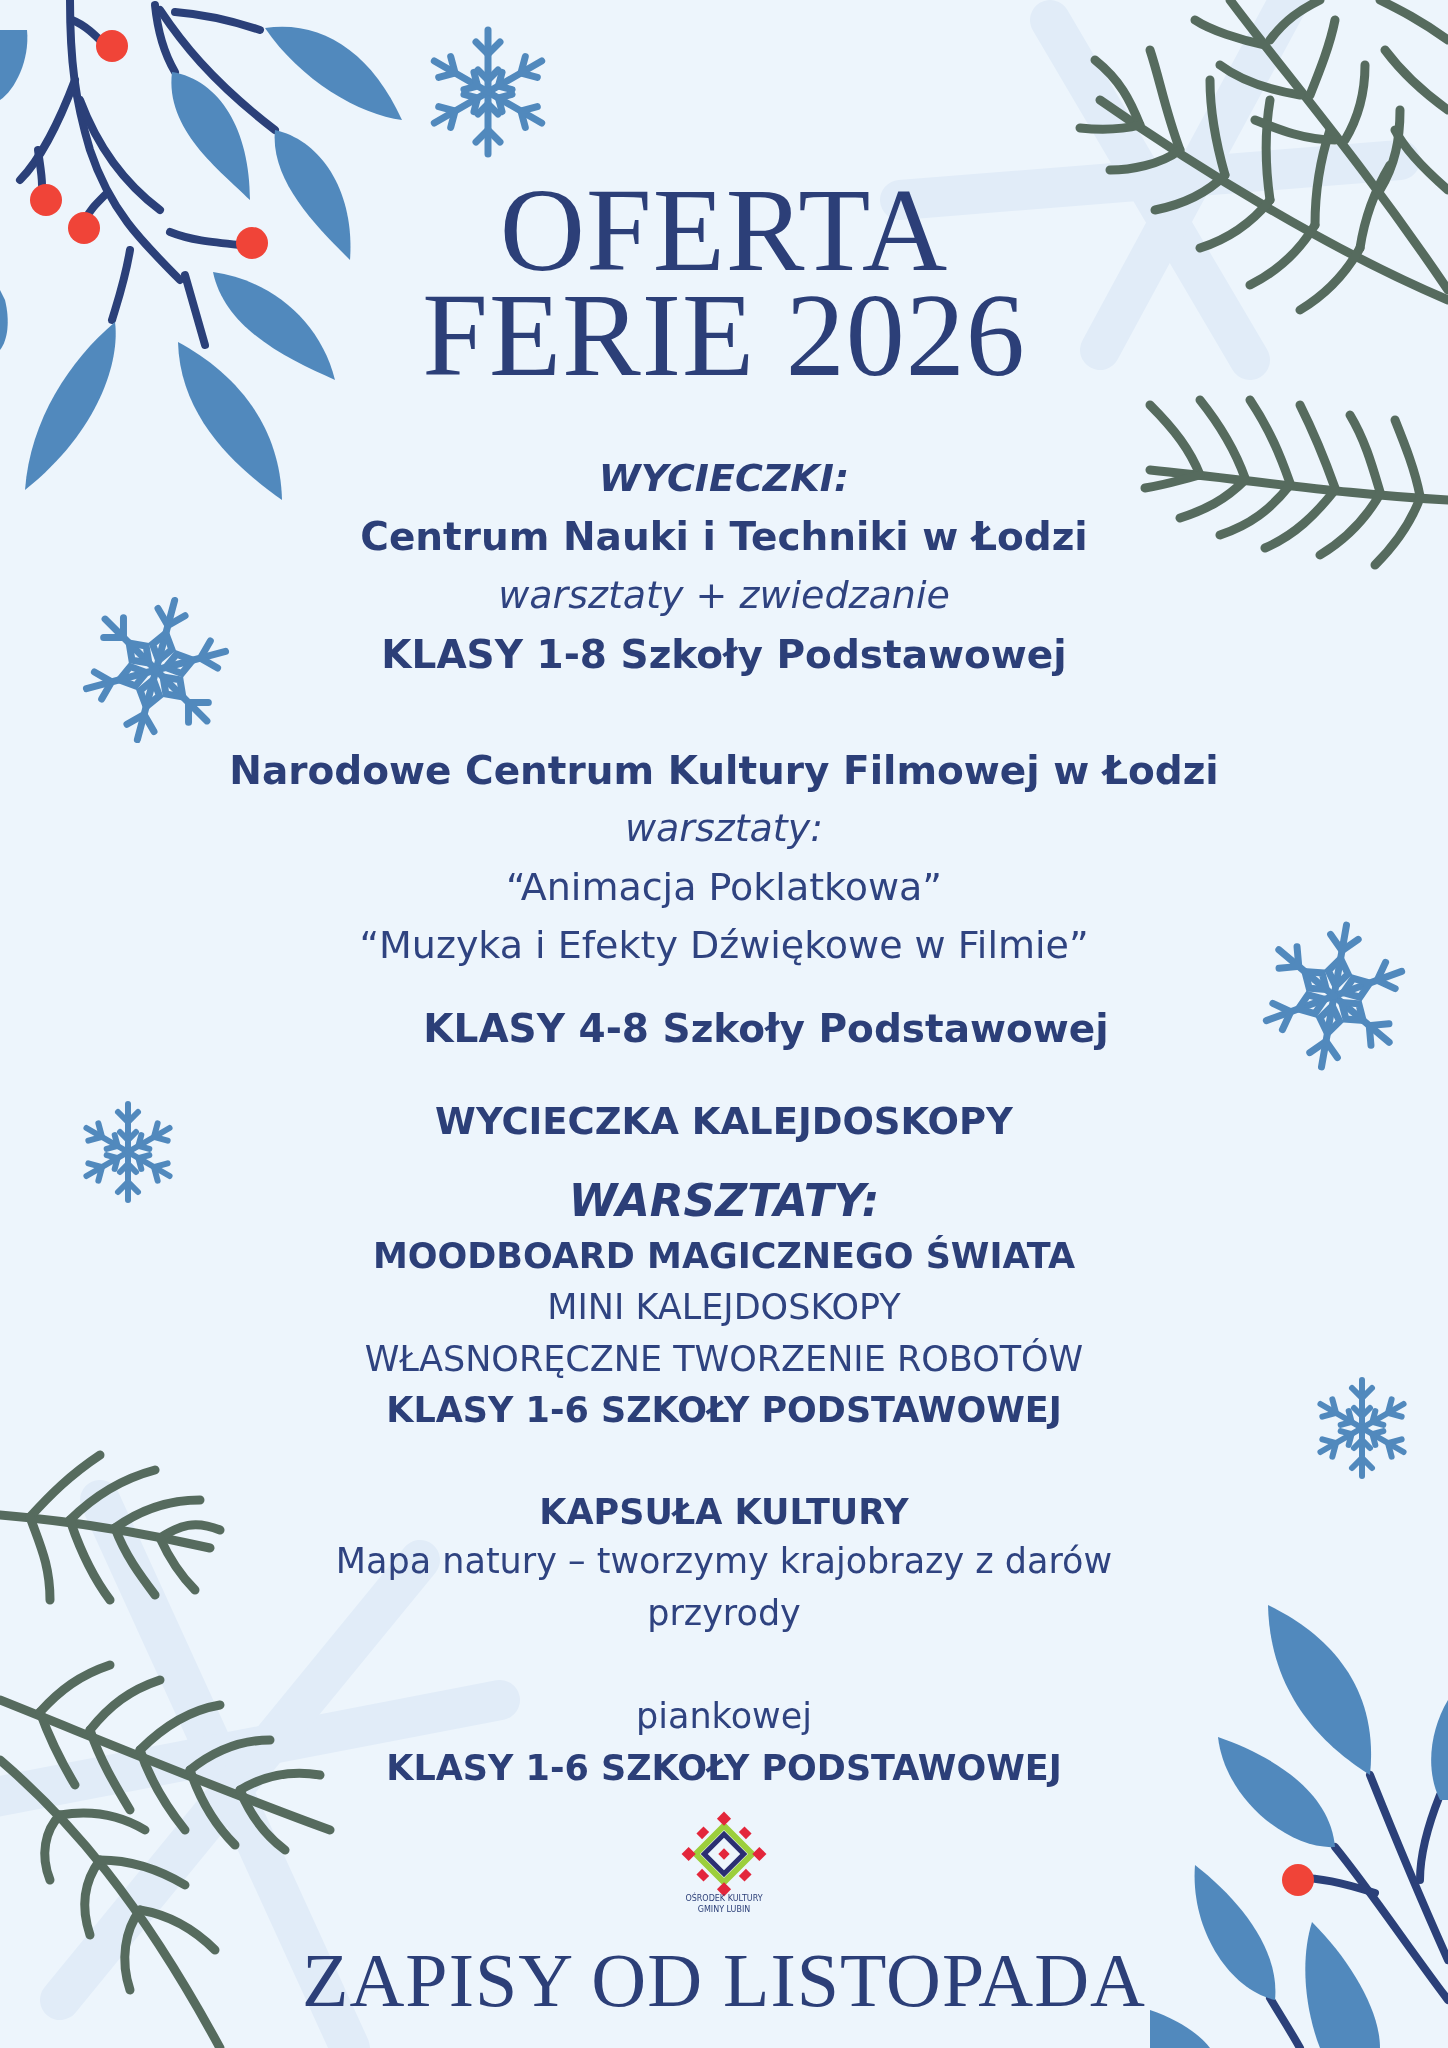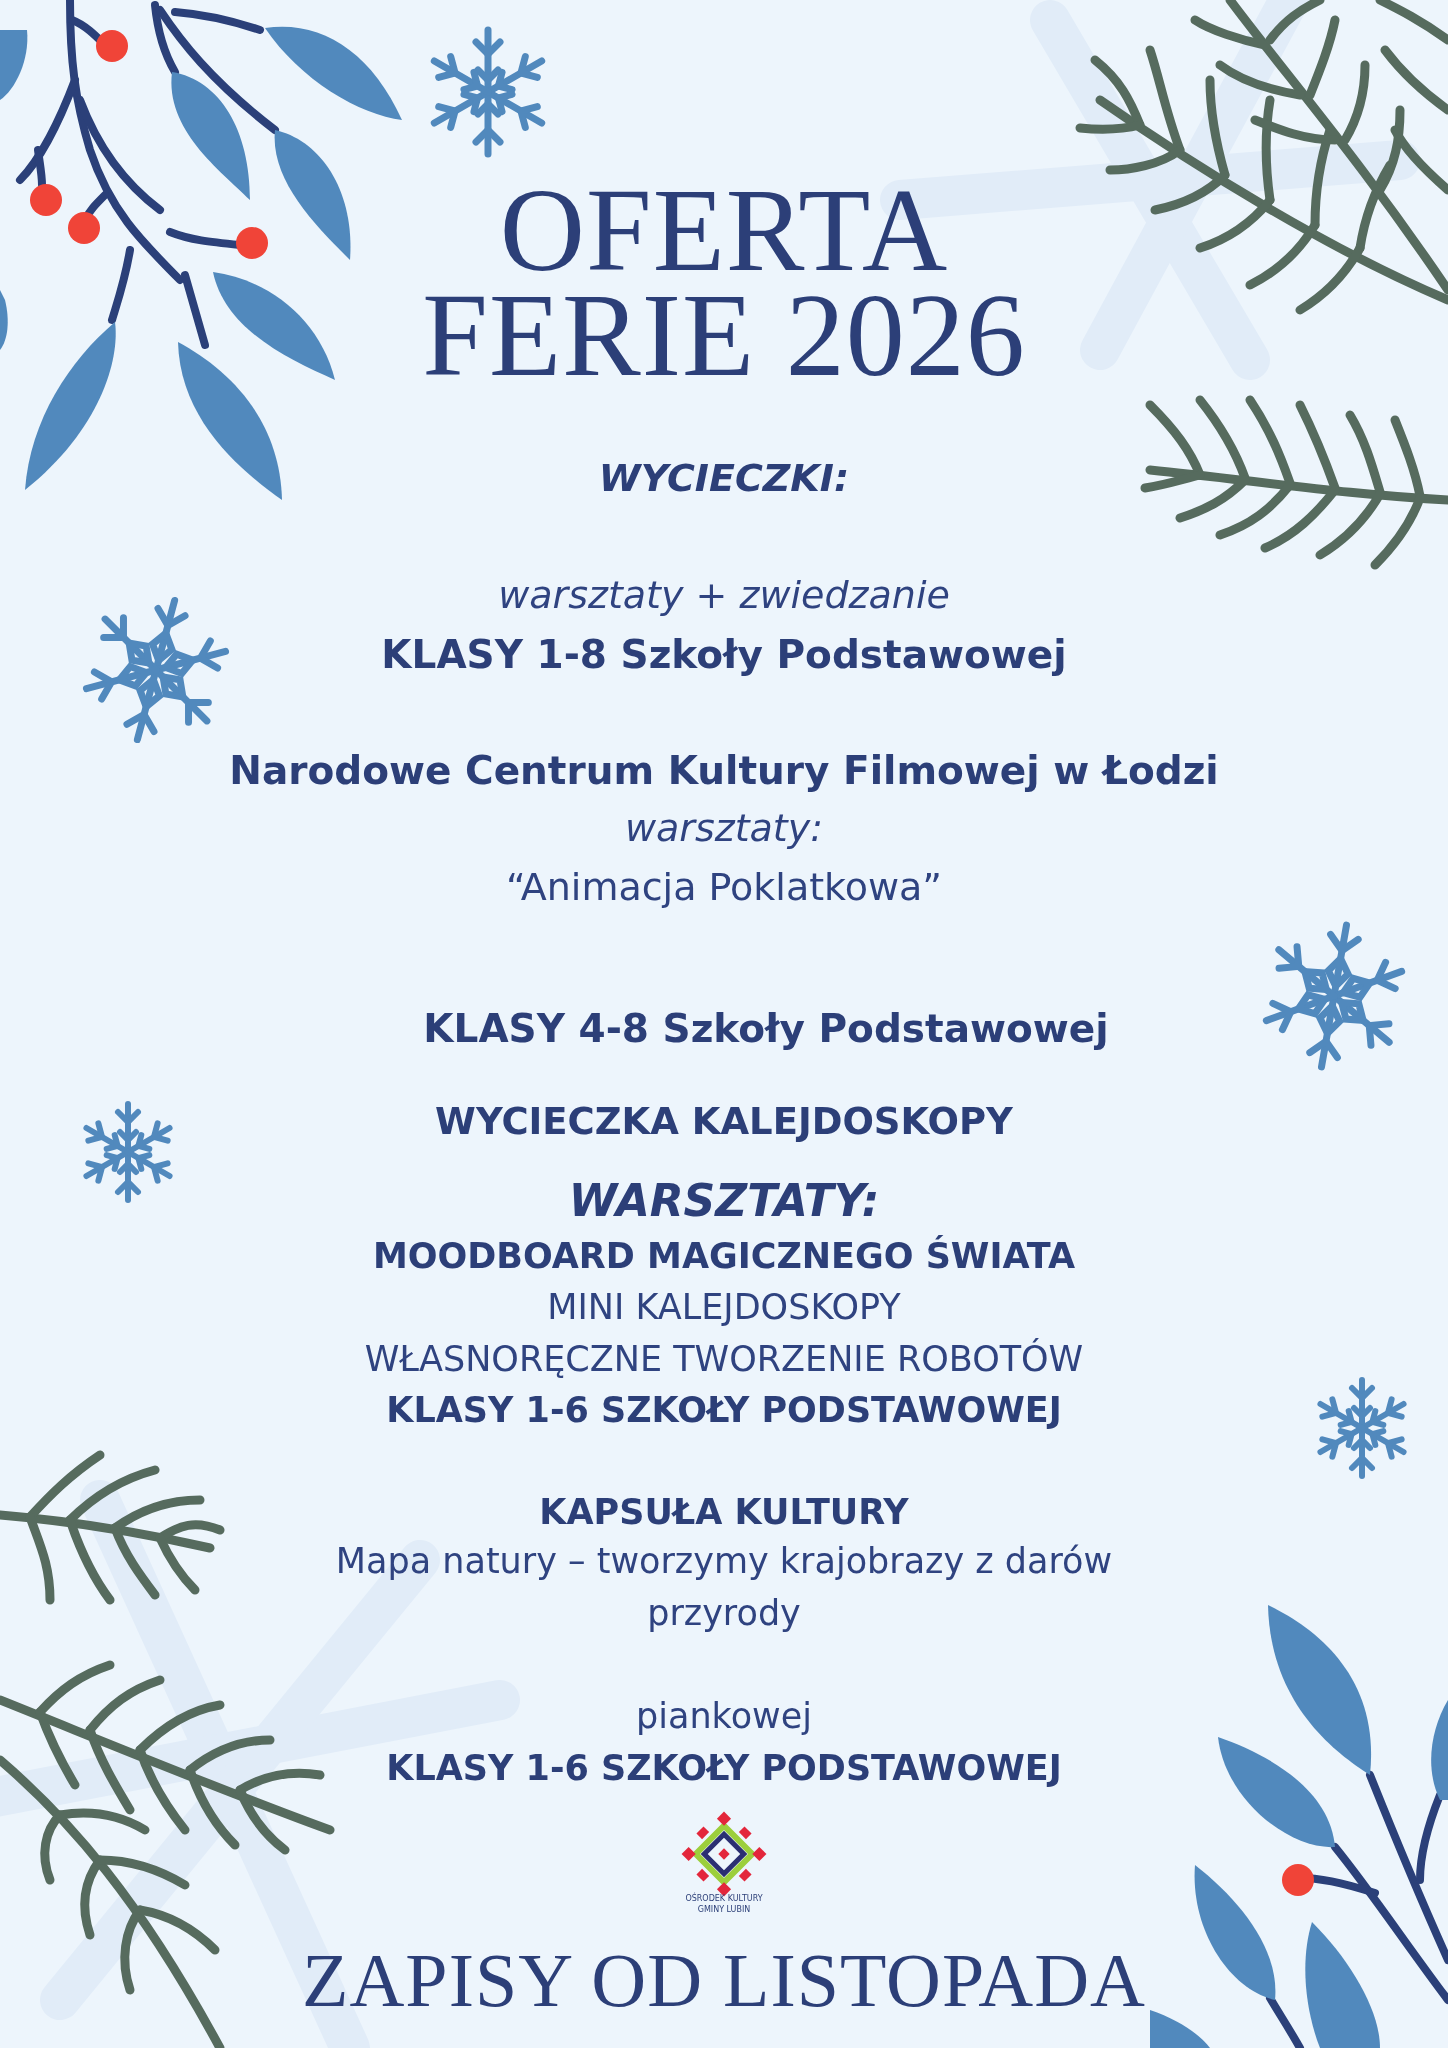--- a/index.html
+++ b/index.html
@@ -230,26 +230,28 @@
         <rect x="26" y="-5" width="8" height="10"></rect>
       </g>
     </g>
   </svg>
 
   <div class="content">
     <div class="line serif-title" style="top:172px;">OFERTA</div>
     <div class="line serif-title" style="top:277px;">FERIE 2026</div>
 
     <div class="line bold ital" style="top:456px; font-size:38px;">WYCIECZKI:</div>
+    <div class="line bold" style="top:514px;">Centrum Nauki i Techniki w Łodzi</div>
     <div class="line light ital" style="top:573px;">warsztaty + zwiedzanie</div>
     <div class="line bold" style="top:632px;">KLASY 1-8 Szkoły Podstawowej</div>
 
     <div class="line bold" style="top:748px;">Narodowe Centrum Kultury Filmowej w Łodzi</div>
     <div class="line light ital" style="top:806px;">warsztaty:</div>
     <div class="line light" style="top:865px;">“Animacja Poklatkowa”</div>
+    <div class="line light" style="top:923px;">“Muzyka i Efekty Dźwiękowe w Filmie”</div>
     <div class="line bold" style="top:1006px;padding-left:42px;">KLASY 4-8  Szkoły Podstawowej</div>
 
     <div class="line caps-bold" style="top:1100px; font-size:37px;">WYCIECZKA KALEJDOSKOPY</div>
 
     <div class="line bold ital" style="top:1175px; font-size:44px;">WARSZTATY:</div>
     <div class="line caps-bold" style="top:1236px;">MOODBOARD MAGICZNEGO ŚWIATA</div>
     <div class="line caps-light" style="top:1287px;">MINI KALEJDOSKOPY</div>
     <div class="line caps-light" style="top:1339px;">WŁASNORĘCZNE TWORZENIE ROBOTÓW</div>
     <div class="line caps-bold" style="top:1390px;">KLASY 1-6 SZKOŁY PODSTAWOWEJ</div>
 

